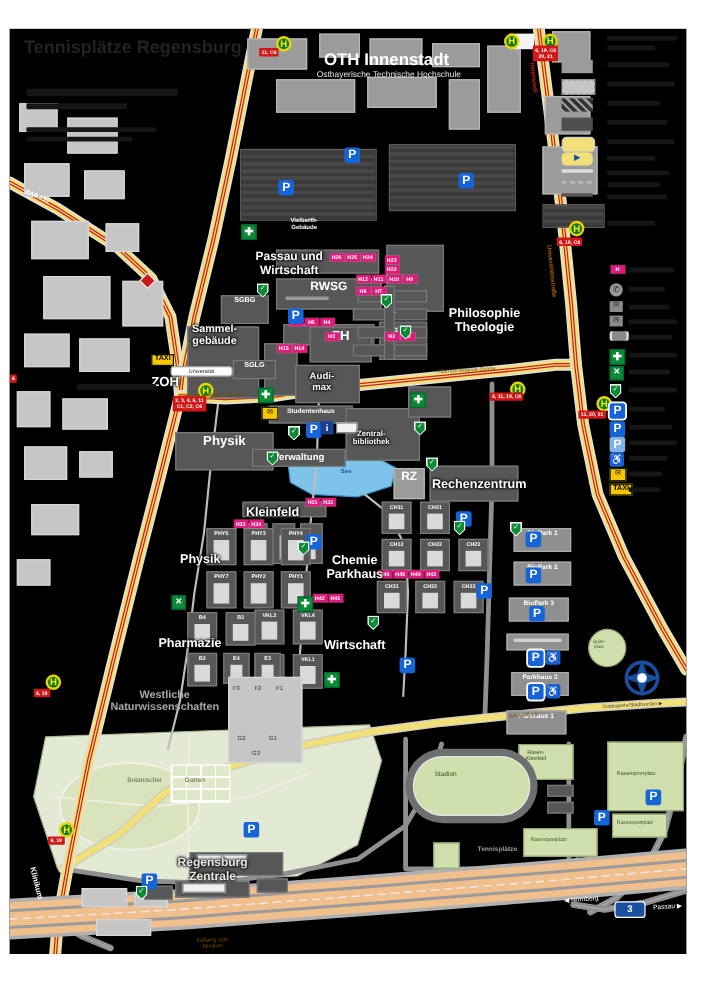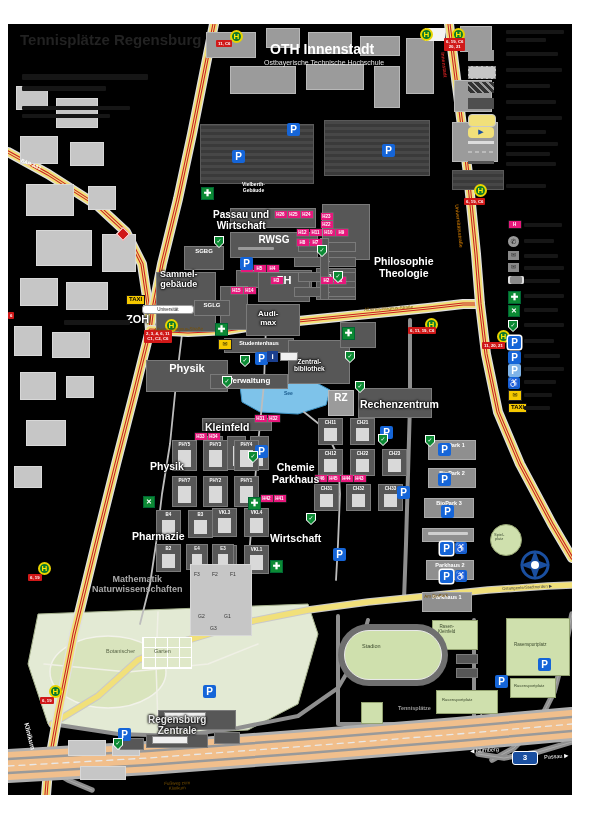--- a/index.html
+++ b/index.html
@@ -367,21 +367,21 @@
         <div class="lbl b sh" style="left: 352px; top: 375px; font-size: 10.5px; color: rgb(255, 255, 255);">Rechenzentrum</div>
         <div class="lbl b sh" style="left: 197px; top: 398px; font-size: 10.5px; color: rgb(255, 255, 255);">Kleinfeld</div>
         <div class="lbl b sh" style="left: 142px; top: 437px; font-size: 10.5px; color: rgb(255, 255, 255); text-align: center;">Physik</div>
         <div class="lbl b sh" style="left: 264px; top: 438px; font-size: 10.5px; color: rgb(255, 255, 255);">
           <div style="text-align: center;">Chemie</div>
           <div style="text-align: center;">Parkhaus</div>
         </div>
         <div class="lbl b sh" style="left: 124px; top: 507px; font-size: 10.5px; color: rgb(255, 255, 255);">Pharmazie</div>
         <div class="lbl b sh" style="left: 262px; top: 509px; font-size: 10.5px; color: rgb(255, 255, 255);">Wirtschaft</div>
         <div class="lbl b" style="left: 84px; top: 550px; font-size: 9px; color: rgb(169, 169, 169);">
-          <div style="text-align: center;">Mathematik</div>
+          <div style="text-align: center;">Westliche</div>
           <div style="text-align: center;">Naturwissenschaften</div>
         </div>
         <div class="lbl" style="left: 98px; top: 624px; font-size: 5.5px; color: rgb(90, 101, 72);">Botanischer</div>
         <div class="lbl" style="left: 146px; top: 624px; font-size: 5.5px; color: rgb(90, 101, 72);">Garten</div>
         <div class="lbl b sh" style="left: 140px; top: 690px; font-size: 10px; color: rgb(232, 232, 232);">
           <div style="text-align: center;">Regensburg</div>
           <div style="text-align: center;">Zentrale</div>
         </div>
         <div class="lbl" style="left: 354px; top: 619px; font-size: 5.5px; color: rgb(60, 74, 46);">Stadion</div>
         <div class="lbl" style="left: 430px; top: 600px; font-size: 4.5px; color: rgb(60, 74, 46);">

